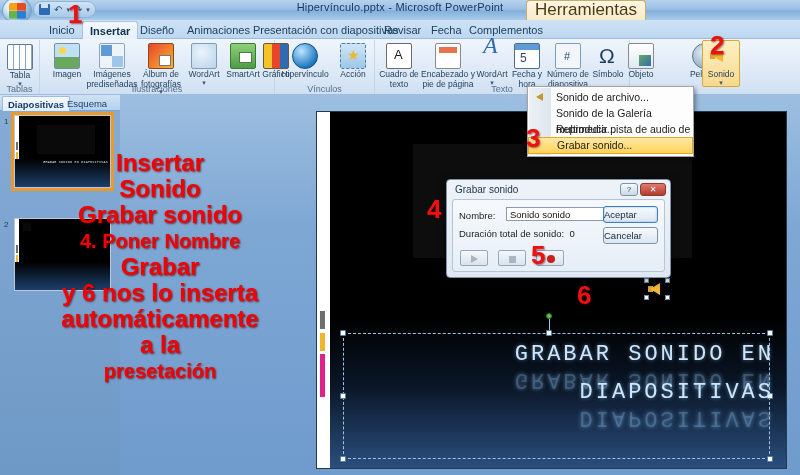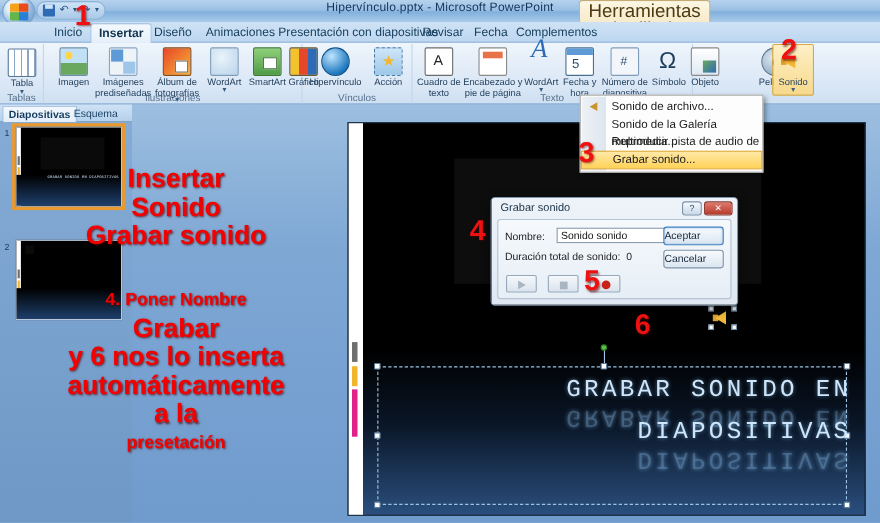--- a/index.html
+++ b/index.html
@@ -526,21 +526,21 @@
   <div class="rednum" style="left:710px; top:30px; font-size:26px;">2</div>
   <div class="rednum" style="left:526px; top:123px; font-size:26px;">3</div>
   <div class="rednum" style="left:427px; top:194px; font-size:26px;">4</div>
   <div class="rednum" style="left:531px; top:240px; font-size:26px;">5</div>
   <div class="rednum" style="left:577px; top:280px; font-size:26px;">6</div>
 
   <div class="ann-block">
     <span class="ann-line" style="font-size:24px;">Insertar</span>
     <span class="ann-line" style="font-size:24px;">Sonido</span>
     <span class="ann-line" style="font-size:24px;">Grabar sonido</span>
-    <span class="ann-line" style="font-size:16px;margin-top:32px;">4. Poner Nombre</span>
+    <span class="ann-line" style="font-size:20px;">4. Poner Nombre</span>
     <span class="ann-line" style="font-size:24px;">Grabar</span>
     <span class="ann-line" style="font-size:24px;">y 6 nos lo inserta</span>
     <span class="ann-line" style="font-size:24px;">automáticamente</span>
     <span class="ann-line" style="font-size:24px;">a la</span>
-    <span class="ann-line" style="font-size:16px;">presetación</span>
+    <span class="ann-line" style="font-size:20px;">presetación</span>
   </div>
 
 </div>
 
 </body></html>

